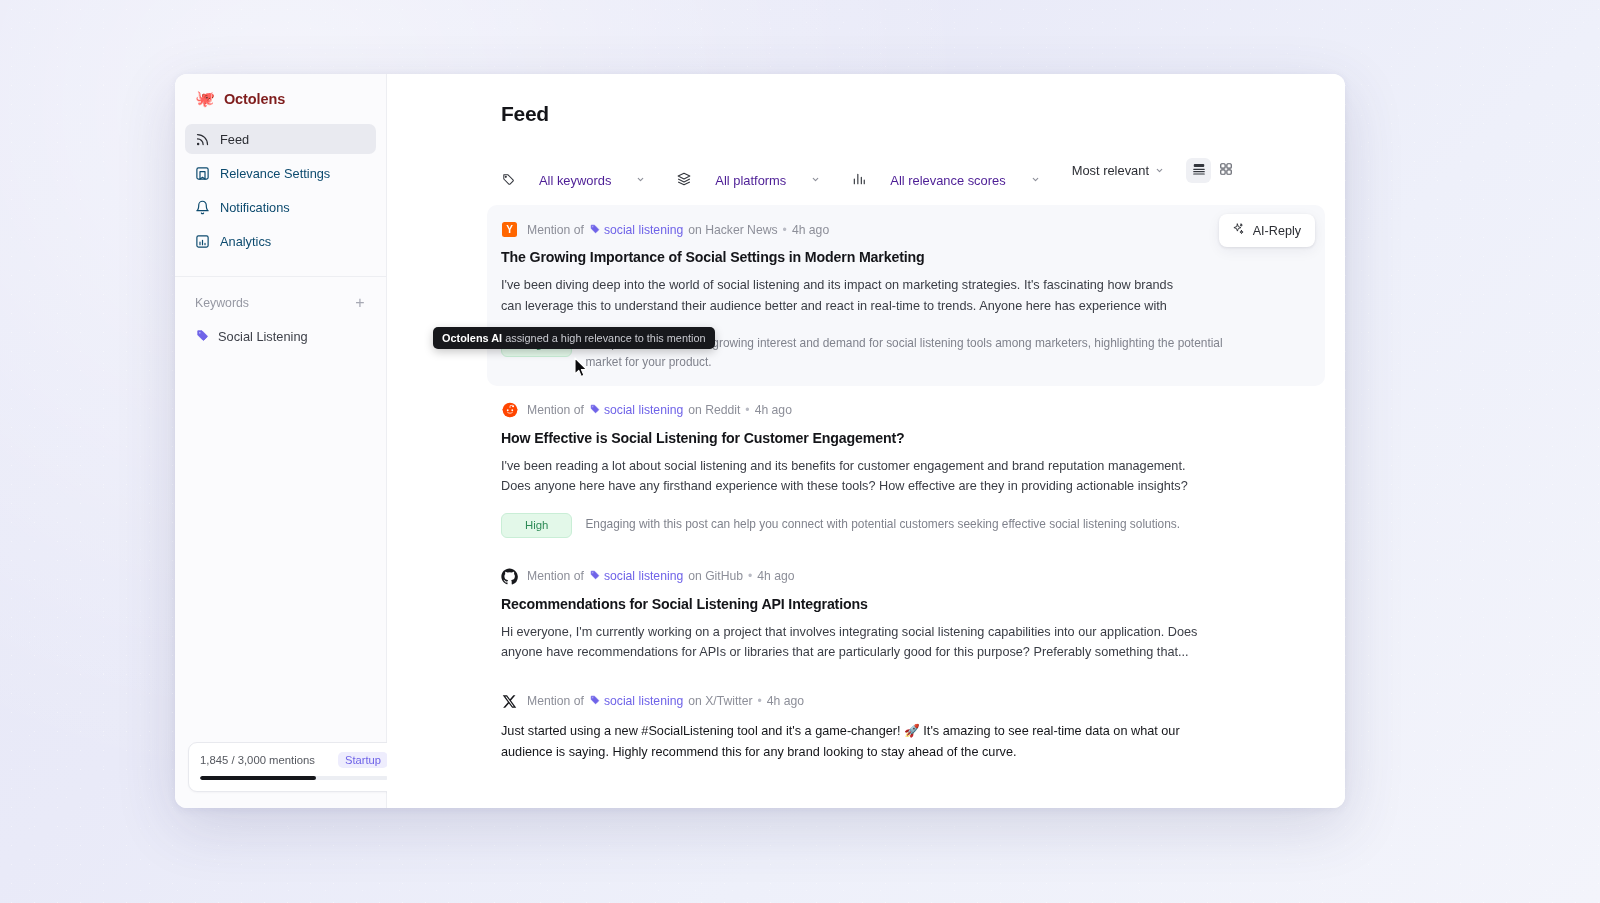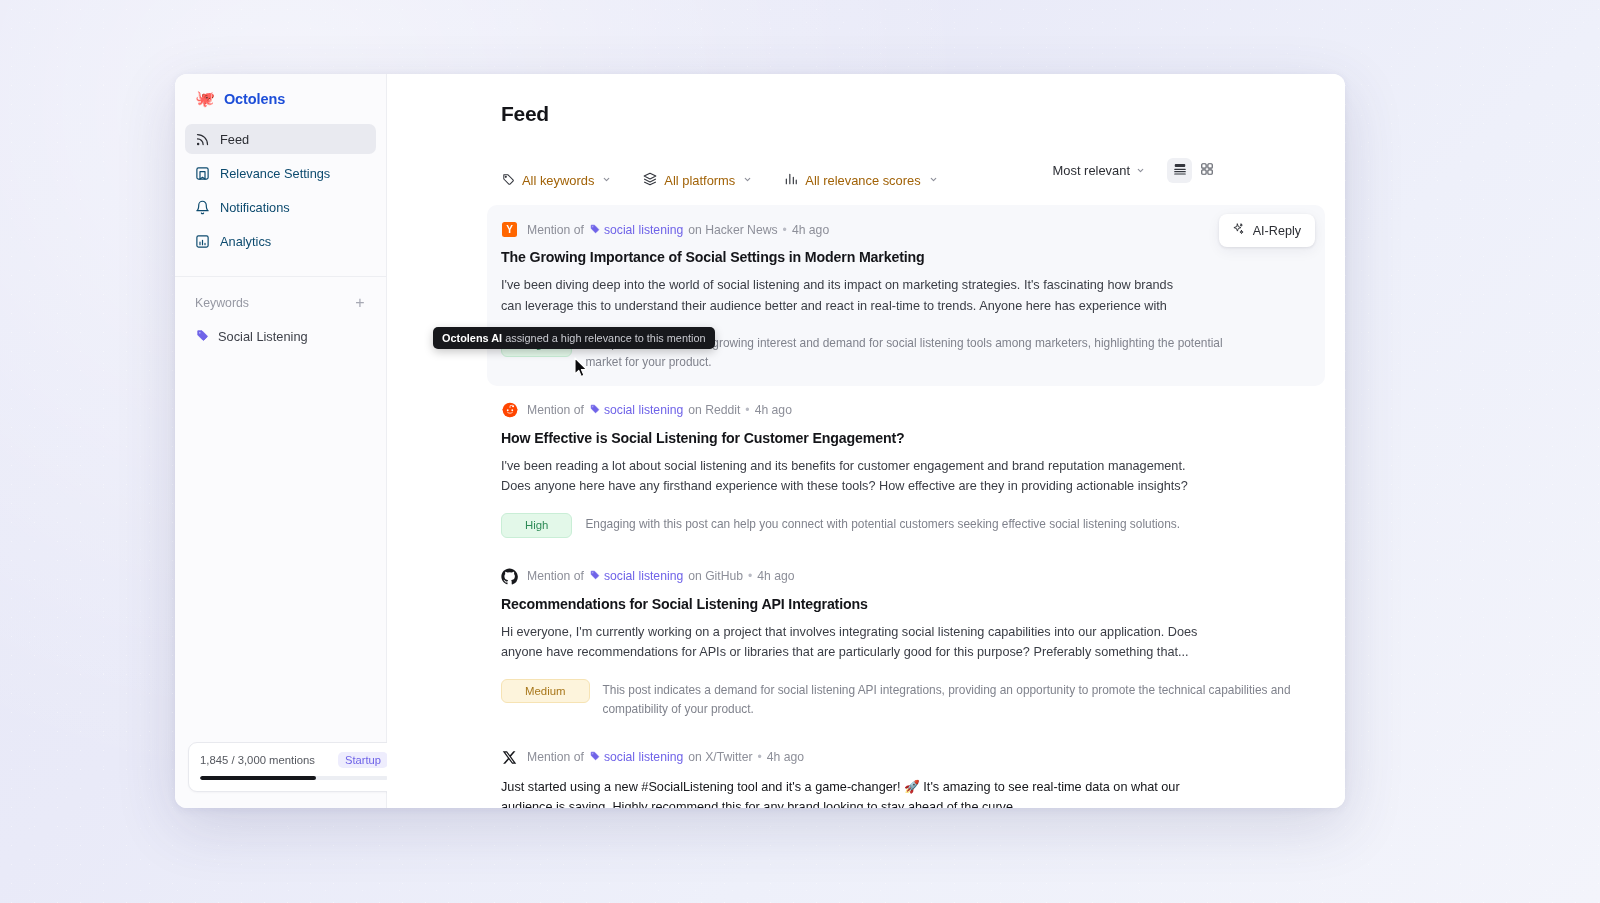--- a/index.html
+++ b/index.html
@@ -63,21 +63,21 @@
   .brand {
     display: flex;
     align-items: center;
     gap: 9px;
     padding: 17px 16px 13px 20px;
   }
   .brand-mark { font-size: 16px; line-height: 1; }
   .brand-name {
     font-size: 14.5px;
     font-weight: 700;
-    color: #1d4ed8;
+    color: #7f1d1d;
     letter-spacing: -.1px;
   }
 
   .nav { padding: 4px 10px 0 10px; }
   .nav-item {
     display: flex;
     align-items: center;
     gap: 10px;
     height: 30px;
     padding: 0 10px;
@@ -184,24 +184,24 @@
 
   .toolbar {
     display: flex;
     align-items: center;
     padding: 26px 0 0 114px;
     padding-right: 126px;
   }
   .filter {
     display: flex;
     align-items: center;
-    gap: 7px;
+    gap: 24px;
     margin-right: 32px;
     cursor: pointer;
-    color: #a16207;
+    color: #4c1d95;
     font-size: 12.9px;
     white-space: nowrap;
     margin-top: 20px;
   }
   .filter .caret { color: #8d8f99; font-size: 9px; margin-left: 1px; }
   .spacer { flex: 1 1 auto; }
   .sortby {
     display: flex;
     align-items: center;
     gap: 6px;
@@ -630,24 +630,20 @@
                 </span>
                 <span>social listening</span>
               </span>
               <span>on GitHub</span>
               <span class="dot">•</span>
               <span>4h ago</span>
             </span>
           </div>
           <div class="card-title">Recommendations for Social Listening API Integrations</div>
           <div class="card-body" style="max-width:730px">Hi everyone, I'm currently working on a project that involves integrating social listening capabilities into our application. Does anyone have recommendations for APIs or libraries that are particularly good for this purpose? Preferably something that...</div>
-          <div class="relevance">
-            <span class="badge medium">Medium</span>
-            <span class="rel-text" style="max-width:710px">This post indicates a demand for social listening API integrations, providing an opportunity to promote the technical capabilities and compatibility of your product.</span>
-          </div>
         </div>
 
         <div class="card">
           <div class="meta">
             <span class="plat-icon">
               <svg width="15" height="15" viewBox="0 0 24 24" fill="#17181c">
                   <path d="M18.2 2h3.3l-7.2 8.3L22.8 22h-6.6l-5.2-6.8L5.1 22H1.8l7.7-8.8L1.2 2h6.8l4.7 6.2L18.2 2zm-1.2 18h1.8L7.1 3.9H5.2L17 20z"></path>
                 </svg>
             </span>
             <span class="meta-text">

